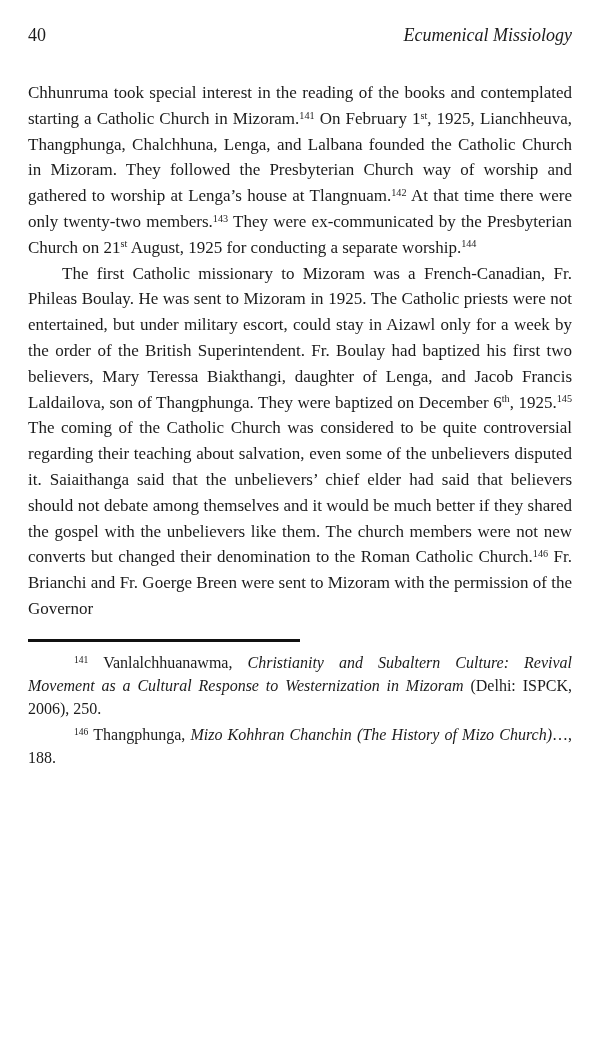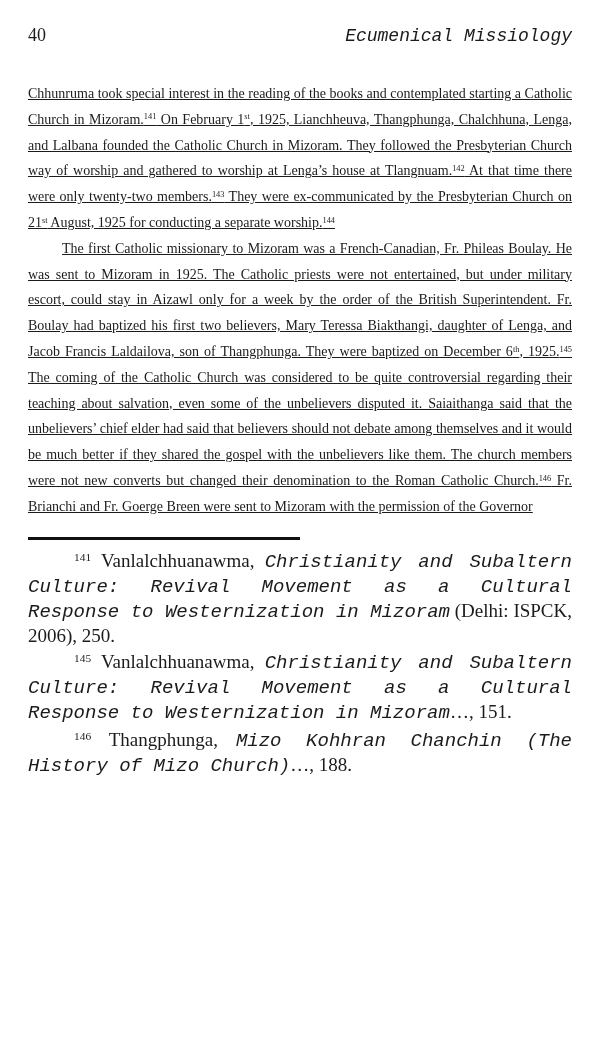--- a/index.html
+++ b/index.html
@@ -18,27 +18,26 @@
     padding: 24px 28px 0 28px;
     overflow: hidden;
   }
   .running-header {
     display: flex;
     justify-content: space-between;
     align-items: baseline;
     font-size: 18px;
     line-height: 22px;
   }
-  .italic { font-style: italic; font-family: Liberation Mono, monospace; }
+  .italic { font-style: italic; }
   .body-text {
     margin-top: 34px;
-    font-size: 14px;
+    font-size: 17px;
     line-height: 25.8px;
     text-align: justify;
-    text-decoration: underline;
   }
   .body-text p.para {
     margin: 0;
   }
   .body-text p.para.indent {
     text-indent: 34px;
   }
   sup {
     font-size: 60%;
     line-height: 0;
@@ -48,21 +47,21 @@
     letter-spacing: 0;
   }
   .footnote-rule {
     margin-top: 17px;
     width: 272px;
     height: 0;
     border-top: 3px solid #111111;
   }
   .footnotes {
     margin-top: 9px;
-    font-size: 19px;
+    font-size: 16px;
     line-height: 23px;
     text-align: justify;
   }
   .footnotes p.footnote {
     margin: 0 0 3px 0;
     text-indent: 46px;
   }
 </style>
 </head>
 <body>
@@ -76,17 +75,16 @@
 
   <main class="body-text">
       <p class="para"><span>Chhunruma took special interest in the reading of the books and contemplated starting a Catholic Church in Mizoram.</span><sup>141</sup><span> On February 1</span><sup>st</sup><span>, 1925, Lianchheuva, Thangphunga, Chalchhuna, Lenga, and Lalbana founded the Catholic Church in Mizoram. They followed the Presbyterian Church way of worship and gathered to worship at Lenga’s house at Tlangnuam.</span><sup>142</sup><span> At that time there were only twenty-two members.</span><sup>143</sup><span> They were ex-communicated by the Presbyterian Church on 21</span><sup>st</sup><span> August, 1925 for conducting a separate worship.</span><sup>144</sup></p>
       <p class="para indent"><span>The first Catholic missionary to Mizoram was a French-Canadian, Fr. Phileas Boulay. He was sent to Mizoram in 1925. The Catholic priests were not entertained, but under military escort, could stay in Aizawl only for a week by the order of the British Superintendent. Fr. Boulay had baptized his first two believers, Mary Teressa Biakthangi, daughter of Lenga, and Jacob Francis Laldailova, son of Thangphunga. They were baptized on December 6</span><sup>th</sup><span>, 1925.</span><sup>145</sup><span> The coming of the Catholic Church was considered to be quite controversial regarding their teaching about salvation, even some of the unbelievers disputed it. Saiaithanga said that the unbelievers’ chief elder had said that believers should not debate among themselves and it would be much better if they shared the gospel with the unbelievers like them. The church members were not new converts but changed their denomination to the Roman Catholic Church.</span><sup>146</sup><span> Fr. Brianchi and Fr. Goerge Breen were sent to Mizoram with the permission of the Governor</span></p>
     </main>
 
   <div class="footnote-rule"></div>
 
   <section class="footnotes">
       <p class="footnote"><sup>141</sup> <span>Vanlalchhuanawma, </span><span class="italic">Christianity and Subaltern Culture: Revival Movement as a Cultural Response to Westernization in Mizoram</span><span> (Delhi: ISPCK, 2006), 250.</span></p>
-      <p class="footnote"><sup>145</sup> <span>Vanlalchhuanawma, </span><span class="italic">Christianity and Subaltern Culture: Revival Movement as a Cultural Response to Westernization in Mizoram</span><span>…, 151.</span></p>
       <p class="footnote"><sup>146</sup> <span>Thangphunga, </span><span class="italic">Mizo Kohhran Chanchin (The History of Mizo Church)</span><span>…, 188.</span></p>
     </section>
 
 </div>
 
 </body></html>

